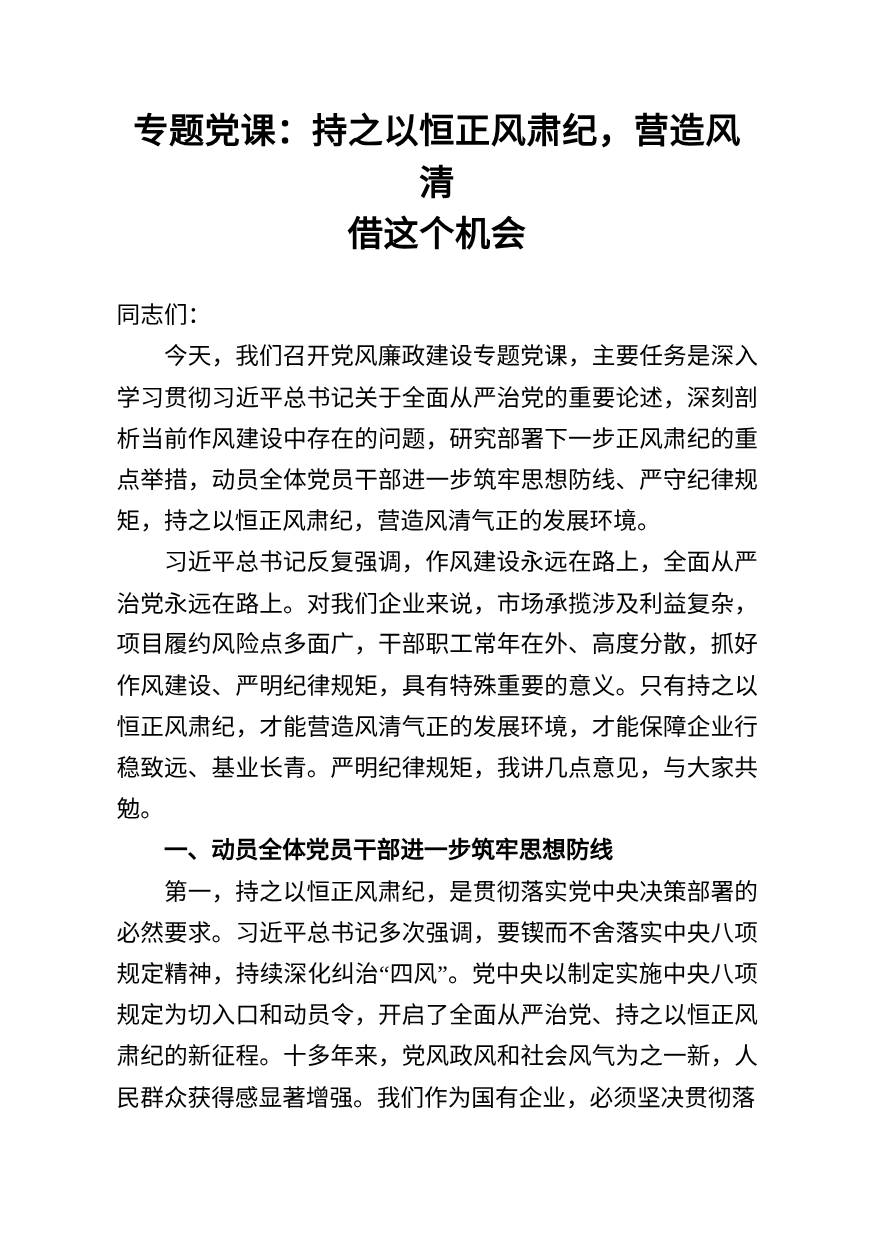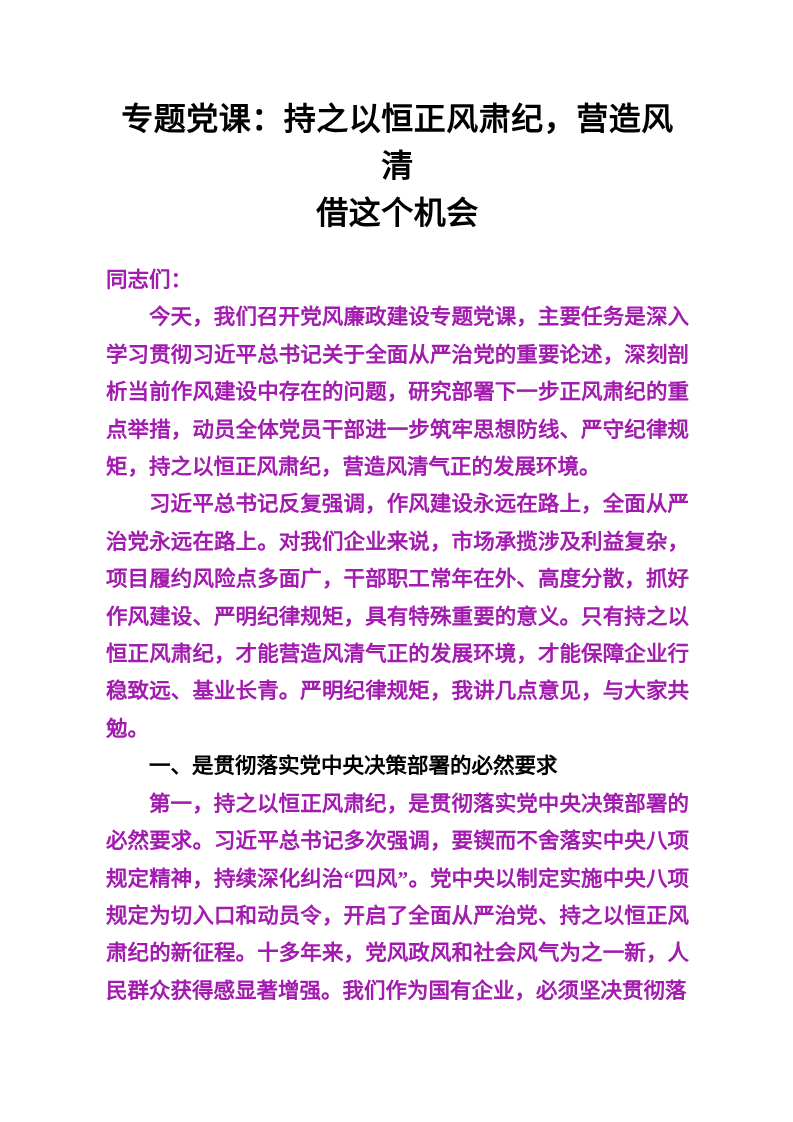--- a/index.html
+++ b/index.html
@@ -13,40 +13,39 @@
     height: 1122px;
     margin: 0 auto;
     background: #ffffff;
     box-sizing: border-box;
     padding: 96px 104px 0 106px;
     overflow: hidden;
     font-family: "Liberation Serif", "DejaVu Serif", serif;
     color: #212121;
   }
   .doc-title {
-    margin: 0 0 25px 0;
+    margin: 0 0 32px 0;
     font-size: 32px;
     line-height: 47px;
     font-weight: bold;
     color: #000000;
     text-align: center;
     letter-spacing: 0.5px;
   }
   .doc-title .title-line {
     display: block;
   }
   .doc-body p {
     margin: 0;
     font-size: 21.5px;
     line-height: 37.4px;
     text-align: justify;
     text-justify: inter-ideograph;
     line-break: strict;
-    color: #a21caf;
-    font-weight: bold;
+    color: #000000;
   }
   .doc-body p.indent {
     text-indent: 2em;
   }
   .doc-body p.salutation {
     text-indent: 0;
   }
   .doc-body p.section-heading {
     text-indent: 2em;
     font-weight: bold;
@@ -59,16 +58,16 @@
 <div class="page">
   <h1 class="doc-title">
     <span class="title-line">专题党课：持之以恒正风肃纪，营造风清</span>
     <span class="title-line">借这个机会</span>
   </h1>
 
   <div class="doc-body">
     <p class="salutation">同志们：</p>
     <p class="indent">今天，我们召开党风廉政建设专题党课，主要任务是深入学习贯彻习近平总书记关于全面从严治党的重要论述，深刻剖析当前作风建设中存在的问题，研究部署下一步正风肃纪的重点举措，动员全体党员干部进一步筑牢思想防线、严守纪律规矩，持之以恒正风肃纪，营造风清气正的发展环境。</p>
     <p class="indent">习近平总书记反复强调，作风建设永远在路上，全面从严治党永远在路上。对我们企业来说，市场承揽涉及利益复杂，项目履约风险点多面广，干部职工常年在外、高度分散，抓好作风建设、严明纪律规矩，具有特殊重要的意义。只有持之以恒正风肃纪，才能营造风清气正的发展环境，才能保障企业行稳致远、基业长青。严明纪律规矩，我讲几点意见，与大家共勉。</p>
-    <p class="section-heading">一、是贯彻落实党中央决策部署的必然要求</p>
+    <p class="section-heading">一、动员全体党员干部进一步筑牢思想防线</p>
     <p class="indent">第一，持之以恒正风肃纪，是贯彻落实党中央决策部署的必然要求。习近平总书记多次强调，要锲而不舍落实中央八项规定精神，持续深化纠治“四风”。党中央以制定实施中央八项规定为切入口和动员令，开启了全面从严治党、持之以恒正风肃纪的新征程。十多年来，党风政风和社会风气为之一新，人民群众获得感显著增强。我们作为国有企业，必须坚决贯彻落</p>
   </div>
 </div>
 
 </body></html>

